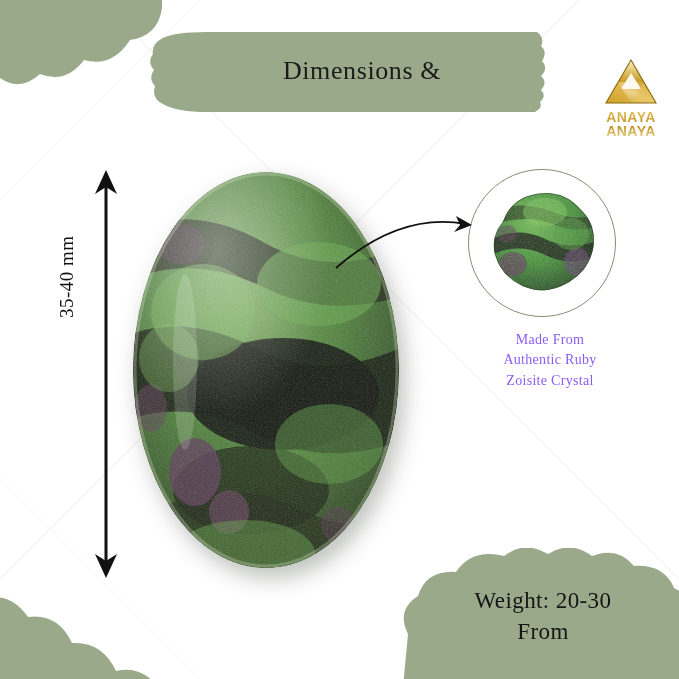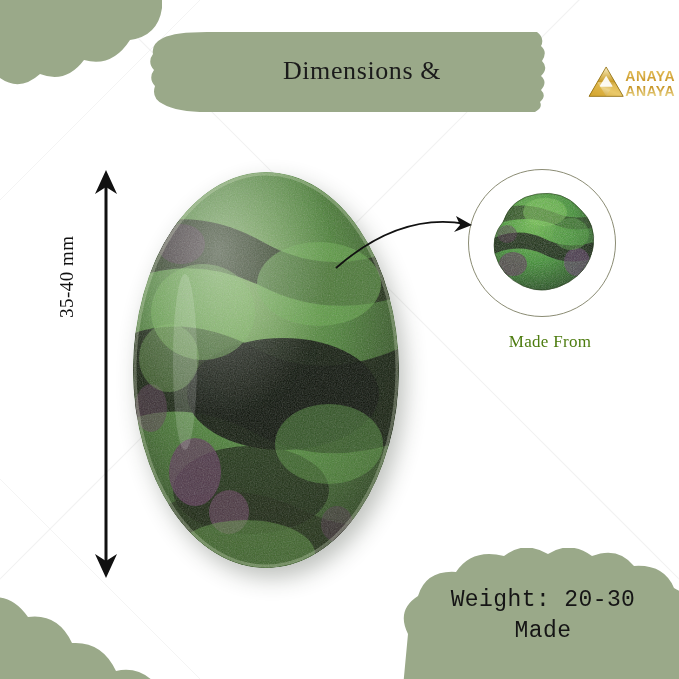--- a/index.html
+++ b/index.html
@@ -76,21 +76,21 @@
   }
 
   
   .logo {
     position: absolute;
     right: 4px;
     top: 57px;
     width: 88px;
     z-index: 3;
     display: flex;
-    flex-direction: row;
+    flex-direction: column;
     align-items: center;
   }
   .logo-mark { width: 56px; height: 50px; display: block; }
   .logo-text {
     margin-top: 3px;
     text-align: center;
     font-family: "Liberation Sans", sans-serif;
     font-weight: bold;
     font-size: 14px;
     line-height: 1.02;
@@ -166,22 +166,22 @@
   .inset-circle svg { display: block; }
 
   
   .caption {
     position: absolute;
     left: 430px;
     top: 330px;
     width: 240px;
     z-index: 3;
     text-align: center;
-    color: #4d7c0f;
-    font-size: 17px;
+    color: #8b5cf6;
+    font-size: 14px;
     line-height: 1.45;
     letter-spacing: 0.3px;
   }
   .caption span { display: block; }
 
   
   .weight-cloud {
     position: absolute;
     left: 398px;
     top: 548px;
@@ -200,21 +200,21 @@
     flex-direction: column;
     align-items: center;
     justify-content: center;
     gap: 1px;
     color: #151515;
     font-size: 23px;
     line-height: 1.3;
     letter-spacing: 0.4px;
     text-align: center;
   }
-  .weight-text span { display: block; font-family: Liberation Mono, monospace; }
+  .weight-text span { display: block; }
 </style>
 </head>
 <body>
 
 <div class="canvas">
 
   <svg class="watermark" viewBox="0 0 679 679" preserveAspectRatio="none">
     <line x1="-100" y1="679" x2="779" y2="-200" stroke="#f2f2f2" stroke-width="1.2"></line>
     <line x1="-100" y1="-200" x2="779" y2="679" stroke="#f2f2f2" stroke-width="1.2"></line>
     <line x1="-100" y1="300" x2="779" y2="-579" stroke="#f4f4f4" stroke-width="1"></line>
@@ -377,33 +377,35 @@
         <ellipse cx="102" cy="64" rx="18" ry="16" fill="#4e9c3c" opacity="0.5"></ellipse>
         <rect x="0" y="0" width="146" height="146" filter="url(#grain2)" opacity="0.38"></rect>
       </g>
 
       <path d="M34 52 Q42 28 68 24 Q94 20 110 38 Q128 54 124 78 Q120 100 100 112 Q76 126 54 116 Q32 106 26 84 Q22 66 34 52 Z" fill="none" stroke="#2a3a1f" stroke-width="1" opacity="0.55"></path>
     </svg>
   </div>
 
   <div class="caption">
     <span>Made From</span>
+    <span>Authentic Ruby</span>
+    <span>Zoisite Crystal</span>
   </div>
 
   <svg class="weight-cloud" viewBox="0 0 300 140">
     <path d="M10 86
              Q-2 62 20 48
              Q28 22 58 24
              Q74 0 106 8
              Q126 -8 150 6
              Q172 -8 194 8
              Q220 -2 236 18
              Q266 16 276 40
              Q300 52 296 80
              L300 150
              L4 150 Z" fill="#9aa989"></path>
   </svg>
   <div class="weight-text">
     <span>Weight: 20-30</span>
-    <span>Made</span>
+    <span>From</span>
   </div>
 
 </div>
 
 </body></html>

